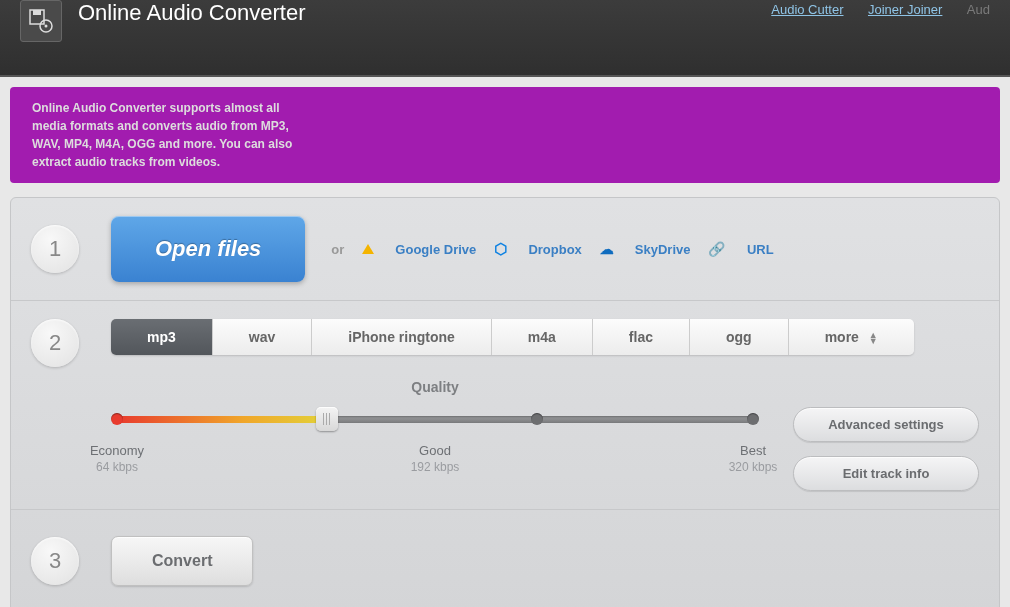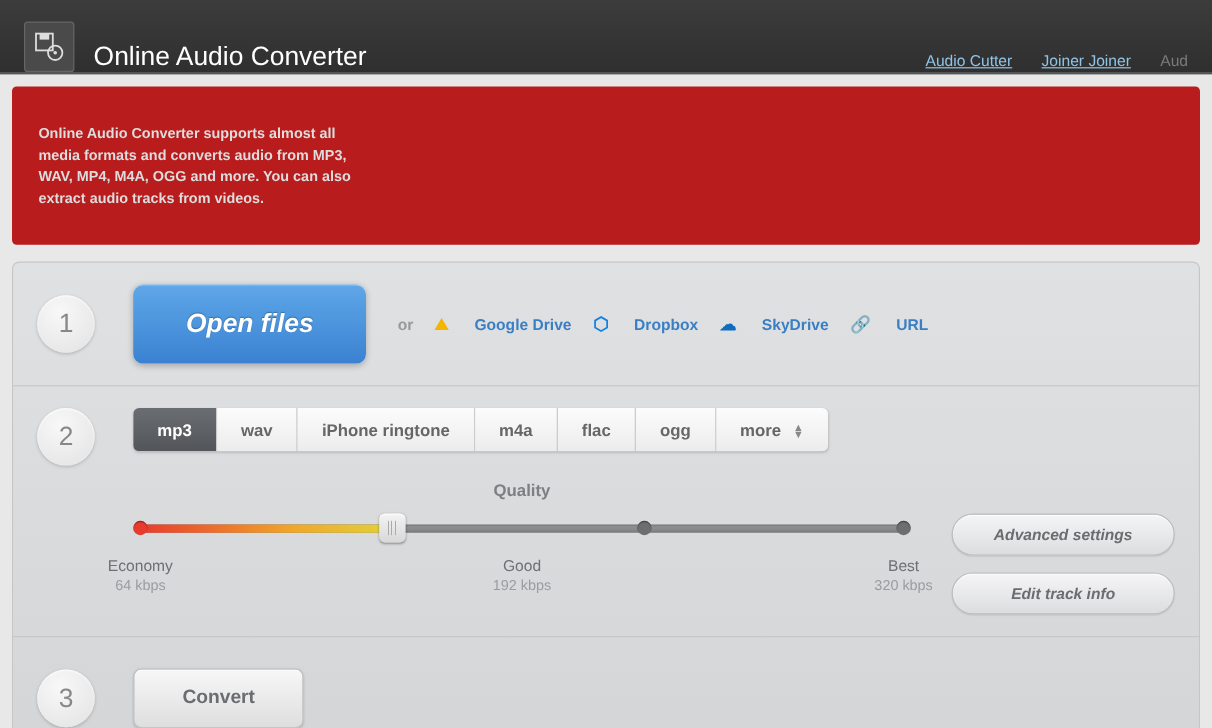--- a/index.html
+++ b/index.html
@@ -5,23 +5,23 @@
 * { box-sizing: border-box; margin: 0; padding: 0; }
 body {
   font-family: Arial, Helvetica, sans-serif;
   background: #e8e8e8;
   width: 1010px;
   height: 607px;
   overflow: hidden;
 }
 .header {
   background: linear-gradient(to bottom, #3c3c3c, #2f2f2f);
-  height: 62px;
-  display: flex;
-  align-items: flex-end;
+  height: 77px;
+  display: flex;
+  align-items: flex-start;
   padding: 0 20px;
   border-bottom: 2px solid #555;
 }
 .logo-box {
   width: 42px; height: 42px;
   background: #4a4a4a;
   border: 1px solid #666;
   border-radius: 3px;
   display: flex;
   align-items: center;
@@ -39,24 +39,24 @@
   font-size: 13px;
   margin-left: 20px;
   text-decoration: underline;
 }
 .header-links span.cut {
   color: #7a7a7a;
   font-size: 13px;
   margin-left: 20px;
 }
 .desc-bar {
-  background: #b91c1c;
+  background: #a21caf;
   color: #ddd;
   font-size: 12px;
-  padding: 30px 22px;
+  padding: 12px 22px;
   margin: 10px 10px 0 10px;
   border-radius: 4px;
   line-height: 1.5;
   max-width: 990px;
 }
 .desc-bar .desc-text { max-width: 270px; font-weight: bold; }
 .main-panel {
   margin: 14px 10px 0 10px;
   background: linear-gradient(to bottom, #e0e1e3, #d4d5d7);
   border-radius: 6px;
@@ -118,21 +118,21 @@
 .format-tabs {
   display: inline-flex;
   border-radius: 5px;
   overflow: hidden;
   box-shadow: 0 1px 2px rgba(0,0,0,.15);
 }
 .format-tabs button {
   background: linear-gradient(to bottom, #fcfcfc, #ececec);
   border: none;
   border-right: 1px solid #ccc;
-  padding: 10px 20px;
+  padding: 10px 36px;
   font-size: 14px;
   font-weight: bold;
   color: #666;
   cursor: pointer;
 }
 .format-tabs button:last-child { border-right: none; text-align: right; }
 .format-tabs button.active {
   background: linear-gradient(to bottom, #6a6e73, #52565b);
   color: #fff;
 }
@@ -234,21 +234,20 @@
 .pill-btn {
   background: linear-gradient(to bottom, #f5f5f6, #dcdddf);
   border: 1px solid #bcbdbf;
   border-radius: 18px;
   padding: 9px 0;
   font-size: 13px;
   font-weight: bold;
   color: #6a6c6f;
   cursor: pointer;
   box-shadow: 0 1px 1px rgba(0,0,0,.1), inset 0 1px 0 rgba(255,255,255,.7);
-  font-style: italic;
 }
 .convert-btn {
   background: linear-gradient(to bottom, #f7f7f7, #dedede);
   border: 1px solid #c0c0c0;
   border-radius: 7px;
   padding: 15px 40px;
   font-size: 16px;
   font-weight: bold;
   color: #6b6d70;
   cursor: pointer;

